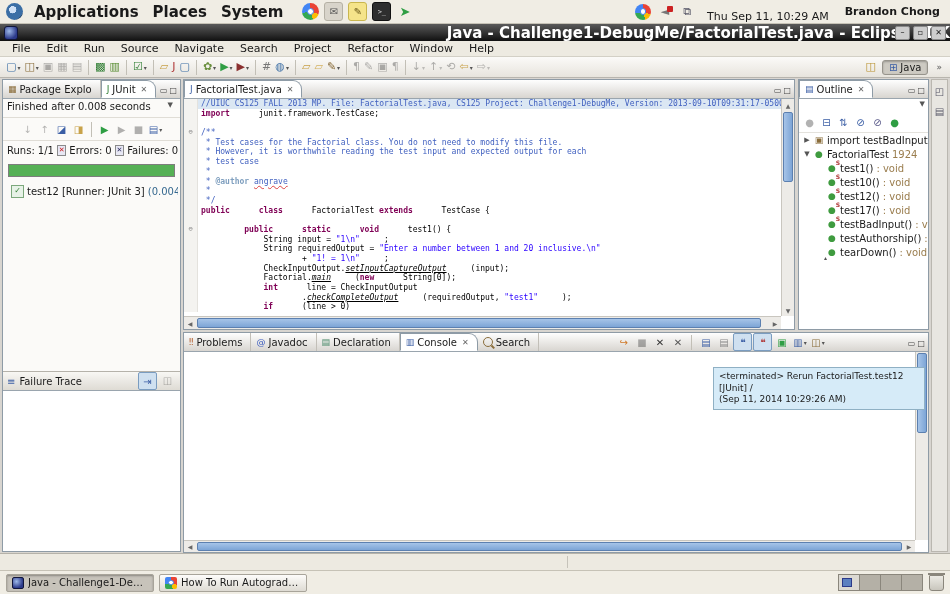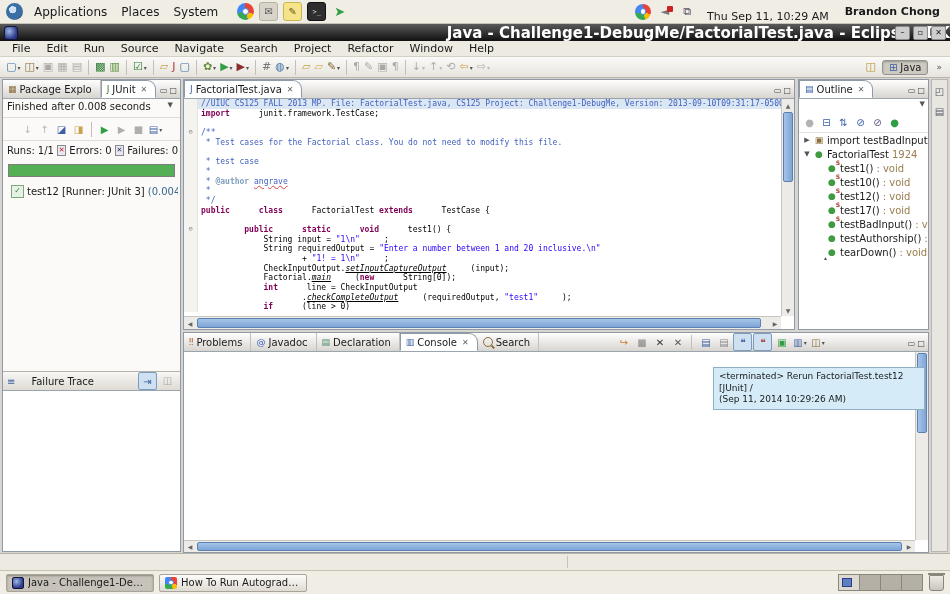--- a/index.html
+++ b/index.html
@@ -2,21 +2,21 @@
 <html><head>
 <meta charset="utf-8">
 <style>
   html,body{margin:0;padding:0;}
   #screen{position:relative;width:950px;height:594px;background:#d8d5d0;overflow:hidden;
     font-family:"DejaVu Sans","Liberation Sans",sans-serif;color:#1a1a1a;}
   
   #gnome-panel{position:absolute;left:0;top:0;width:950px;height:24px;background:#f0ede4;
     border-bottom:1px solid #c6c2b6;display:flex;align-items:center;padding:0 6px;box-sizing:border-box;gap:4px;}
   .gp-logo{width:17px;height:17px;border-radius:50%;background:radial-gradient(circle at 40% 40%,#cfe0f5 0 25%,#3b6ea5 26% 70%,#24456b 71%);flex:0 0 17px;}
-  .gp-menu{font-size:12px;padding:2px 7px;cursor:default;}
+  .gp-menu{font-size:15px;padding:2px 7px;cursor:default;font-weight:bold;}
   #gnome-launchers{display:flex;gap:5px;margin-left:8px;align-items:center;}
   .licon{width:17px;height:17px;border-radius:3px;display:inline-flex;align-items:center;justify-content:center;font-size:10px;}
   .chrome-icon{border-radius:50%;background:conic-gradient(#ea4335 0 30%,#fbbc05 30% 45%,#34a853 45% 72%,#4285f4 72% 100%);position:relative;}
   .chrome-icon::after{content:"";position:absolute;left:29%;top:29%;width:42%;height:42%;background:#fff;border:1px solid #4285f4;border-radius:50%;box-sizing:border-box;}
   .mail-icon{background:#d8d4ca;color:#555;border:1px solid #b5b1a5;}
   .text-editor-icon{background:#f5e48a;color:#6b5a1a;border:1px solid #c9b64e;}
   .terminal-icon{background:#2e2e2e;color:#dcdcdc;font-size:7px;font-family:"DejaVu Sans Mono",monospace;border:1px solid #111;}
   .system-monitor-icon{background:transparent;color:#2f9e44;font-size:13px;font-weight:bold;}
   #gnome-tray{margin-left:auto;display:flex;align-items:center;gap:6px;}
   .ticon{width:16px;height:16px;display:inline-flex;align-items:center;justify-content:center;font-size:11px;}
@@ -73,21 +73,21 @@
   .stat-ico{width:9px;height:9px;border:1px solid #8a8a8a;background:#e8e8f4;font-size:7px;line-height:8px;text-align:center;font-weight:bold;}
   .err-x{color:#c22;}
   .fail-x{color:#336;}
   #junit-bar{position:absolute;top:84px;left:5px;right:5px;height:11px;border:1px solid #7d7d7d;background:#55b055;}
   #test-item{position:absolute;top:104px;left:8px;right:2px;height:14px;display:flex;align-items:center;gap:3px;font-size:10px;white-space:nowrap;overflow:hidden;}
   .test-ico{width:11px;height:11px;background:#e7f2e7;border:1px solid #7ca87c;color:#2f7d32;font-size:8px;line-height:10px;text-align:center;flex:0 0 11px;}
   .ttime{color:#35688f;}
   #failure-trace{position:absolute;top:291px;left:0;right:0;height:20px;background:linear-gradient(#f8f7f4,#dedbd4);
     border-top:1px solid #b5b2aa;border-bottom:1px solid #9aa5ae;display:flex;align-items:center;gap:4px;padding:0 4px;box-sizing:border-box;}
   .ft-ham{color:#3b5ea5;font-size:10px;}
-  #failure-trace .label{font-size:10px;margin-left:12px;}
+  #failure-trace .label{font-size:10px;}
   #ft-body{position:absolute;top:311px;left:0;right:0;bottom:0;background:#fff;border-top:1px solid #fff;}
   .sicon{display:inline-flex;align-items:center;justify-content:center;width:17px;height:16px;border-radius:2px;}
   .sicon .tglyph{font-size:10px;}
   .sicon.pressed{background:#cfe0f0;border:1px solid #7a9cc0;}
   .sicon.dis{opacity:.33;}
   
   #editor-view{left:183px;top:79px;width:612px;height:251px;}
   .code-area{position:absolute;left:0;top:19px;right:13px;bottom:13px;background:#fff;overflow:hidden;
     font-family:"DejaVu Sans Mono","Liberation Mono",monospace;font-size:8px;line-height:9.7px;}
   .code-line{display:flex;height:9.7px;white-space:pre;}
@@ -418,21 +418,21 @@
         <span class="mm">▭</span>
         <span class="mm">□</span>
       </span>
     </div>
     <div class="code-area" id="code-lines">
         <div class="code-line"><span class="fold-margin"></span><span class="code-text hl"><span class="tok-c">//UIUC CS125 FALL 2013 MP. File: FactorialTest.java, CS125 Project: Challenge1-DebugMe, Version: 2013-09-10T09:31:17-0500.34</span></span></div>
         <div class="code-line"><span class="fold-margin"></span><span class="code-text"><span class="tok-k">import</span><span class="tok-d"> junit.framework.TestCase;</span></span></div>
         <div class="code-line"><span class="fold-margin"></span><span class="code-text"></span></div>
         <div class="code-line"><span class="fold-margin">⊖</span><span class="code-text"><span class="tok-c">/**</span></span></div>
         <div class="code-line"><span class="fold-margin"></span><span class="code-text"><span class="tok-c"> * Test cases for the Factorial class. You do not need to modify this file.</span></span></div>
-        <div class="code-line"><span class="fold-margin"></span></div>
+        <div class="code-line"><span class="fold-margin"></span><span class="code-text"><span class="tok-c"> * However, it is worthwhile reading the test input and expected output for each</span></span></div>
         <div class="code-line"><span class="fold-margin"></span><span class="code-text"><span class="tok-c"> * test case</span></span></div>
         <div class="code-line"><span class="fold-margin"></span><span class="code-text"><span class="tok-c"> *</span></span></div>
         <div class="code-line"><span class="fold-margin"></span><span class="code-text"><span class="tok-c"> * </span><span class="tok-t">@author</span><span class="tok-c"> </span><span class="tok-ca">angrave</span></span></div>
         <div class="code-line"><span class="fold-margin"></span><span class="code-text"><span class="tok-c"> *</span></span></div>
         <div class="code-line"><span class="fold-margin"></span><span class="code-text"><span class="tok-c"> */</span></span></div>
         <div class="code-line"><span class="fold-margin"></span><span class="code-text"><span class="tok-k">public</span><span class="tok-d"> </span><span class="tok-k">class</span><span class="tok-d"> FactorialTest </span><span class="tok-k">extends</span><span class="tok-d"> TestCase {</span></span></div>
         <div class="code-line"><span class="fold-margin"></span><span class="code-text"></span></div>
         <div class="code-line"><span class="fold-margin">⊖</span><span class="code-text"><span class="tok-d">    </span><span class="tok-k">public</span><span class="tok-d"> </span><span class="tok-k">static</span><span class="tok-d"> </span><span class="tok-k">void</span><span class="tok-d"> test1() {</span></span></div>
         <div class="code-line"><span class="fold-margin"></span><span class="code-text"><span class="tok-d">        String input = </span><span class="tok-s">"1\n"</span><span class="tok-d">;</span></span></div>
         <div class="code-line"><span class="fold-margin"></span><span class="code-text"><span class="tok-d">        String requiredOutput = </span><span class="tok-s">"Enter a number between 1 and 20 inclusive.\n"</span></span></div>

